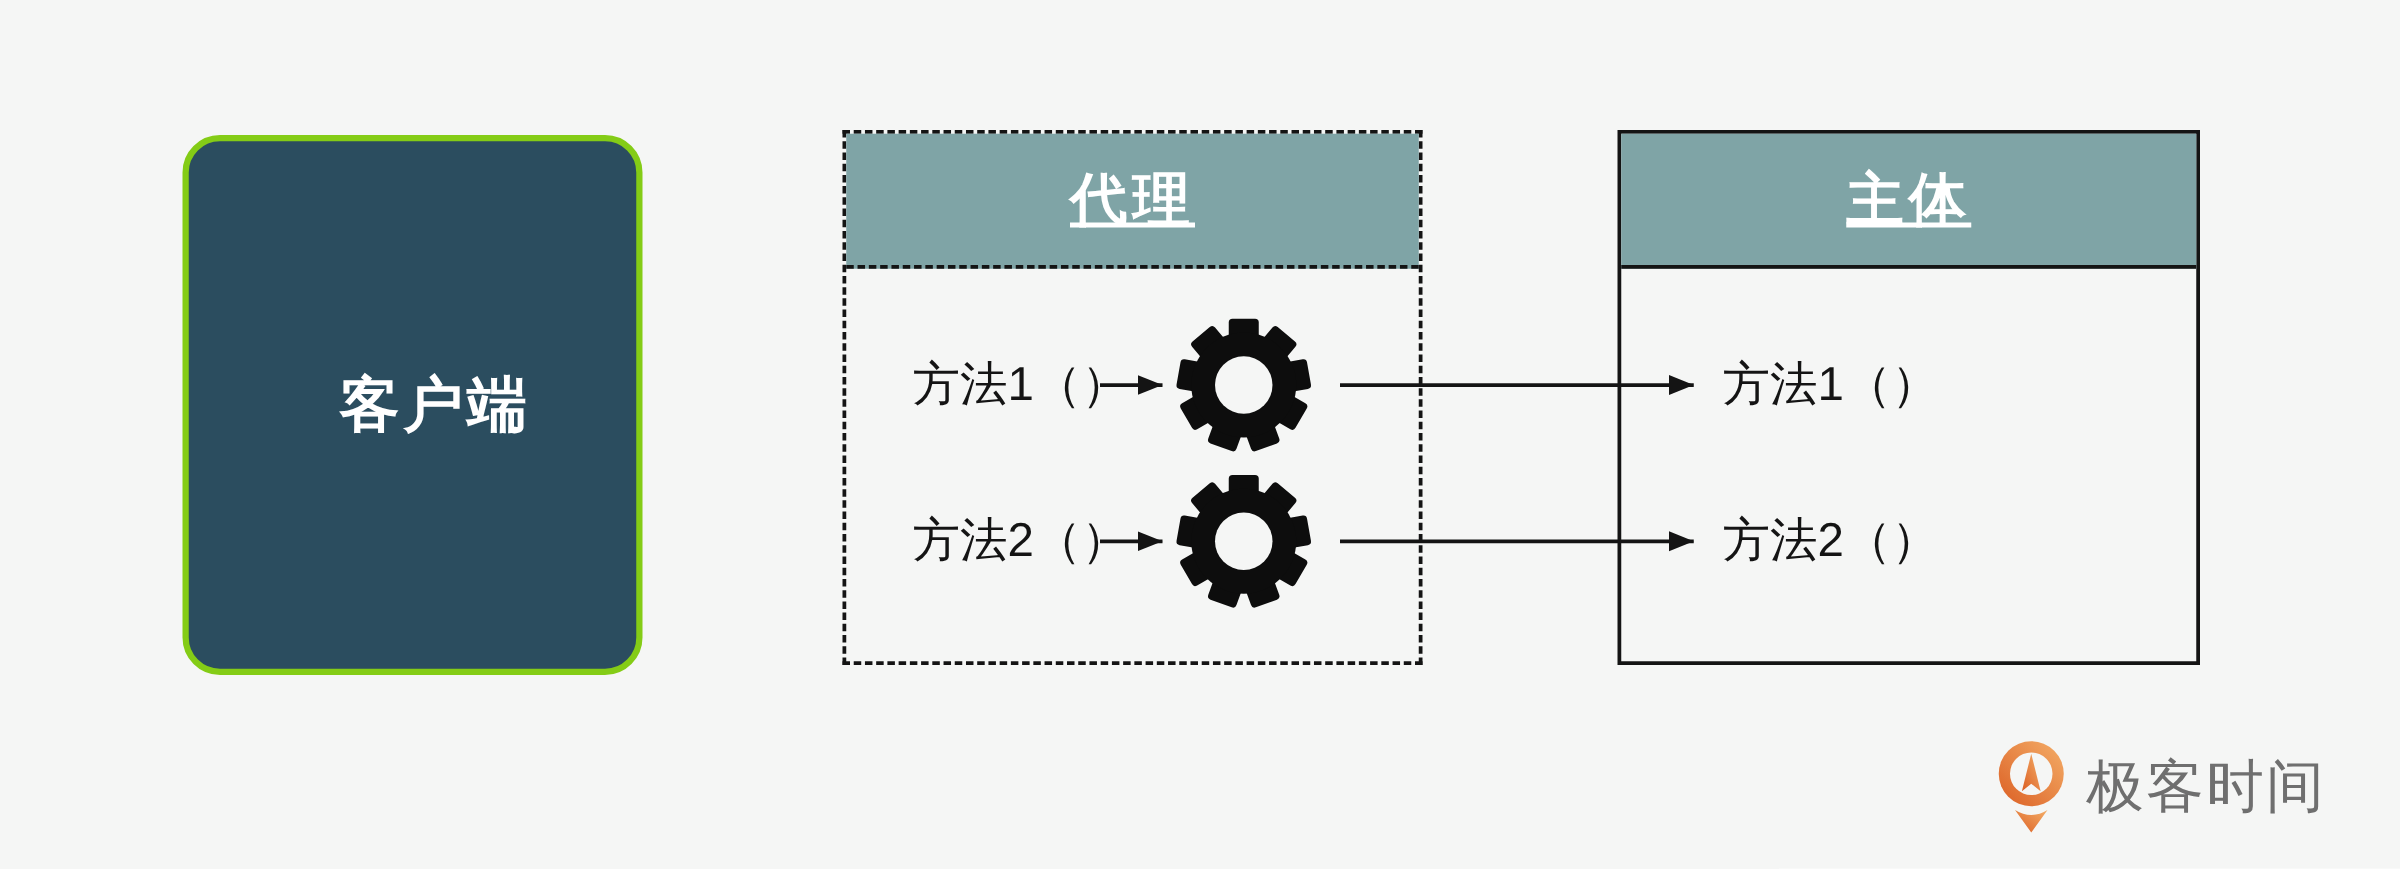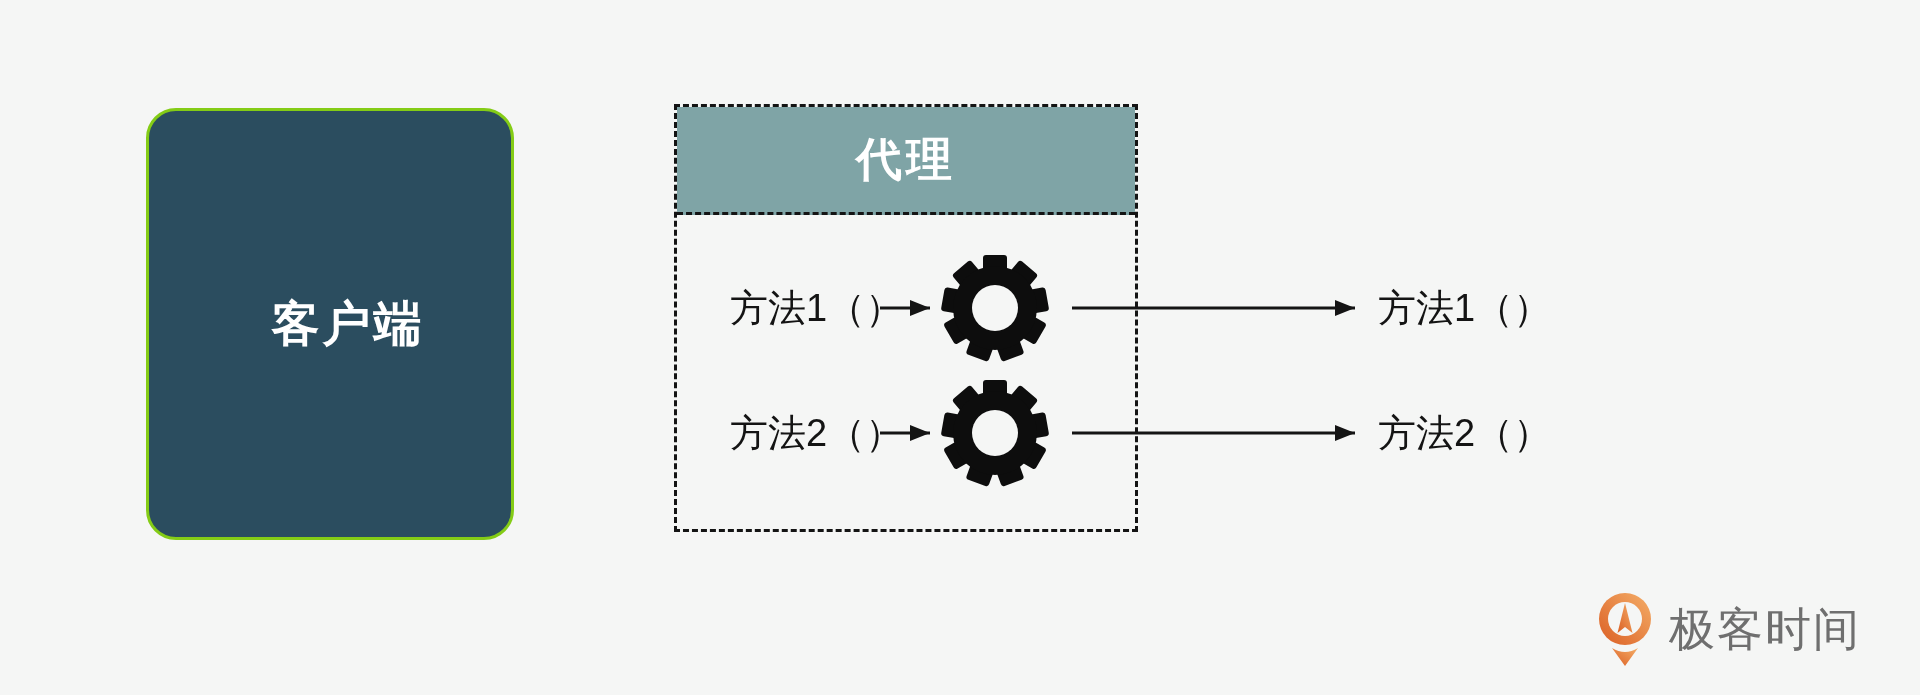--- a/index.html
+++ b/index.html
@@ -14,21 +14,21 @@
     background: #f5f6f5;
     overflow: hidden;
   }
 
   
   .client-box {
     position: absolute;
     left: 146px; top: 108px;
     width: 368px; height: 432px;
     background: #2b4d5f;
-    border: 3px solid #84cc16;
+    border: 5px solid #84cc16;
     border-radius: 30px;
     box-sizing: border-box;
     display: flex;
     align-items: center;
     justify-content: center;
     padding-left: 36px;
   }
   .client-box .label {
     color: #ffffff;
     font-size: 48px;
@@ -68,20 +68,21 @@
     display: flex;
     align-items: center;
     justify-content: center;
   }
 
   .box-title {
     color: #ffffff;
     font-size: 46px;
     font-weight: 700;
     letter-spacing: 4px;
+    text-decoration: underline;
   }
 
   
   .method-label {
     position: absolute;
     height: 46px;
     line-height: 46px;
     font-size: 38px;
     color: #141414;
     white-space: nowrap;
@@ -124,20 +125,25 @@
   <div class="client-box">
     <span class="label">客户端</span>
   </div>
 
   <div class="proxy-box">
     <div class="box-header">
       <span class="box-title">代理</span>
     </div>
   </div>
 
+  <div class="subject-box">
+    <div class="box-header">
+      <span class="box-title">主体</span>
+    </div>
+  </div>
 
   <div class="method-label proxy-m1">方法1（）</div>
   <div class="method-label proxy-m2">方法2（）</div>
   <div class="method-label subj-m1">方法1（）</div>
   <div class="method-label subj-m2">方法2（）</div>
 
   <svg class="overlay" viewBox="0 0 1920 695" aria-hidden="true">
     <defs>
       <marker id="arrowhead" markerUnits="userSpaceOnUse" markerWidth="22" markerHeight="18" refX="20" refY="9" orient="auto">
         <path d="M0,1 L20,9 L0,17 Z" fill="#141414"></path>

